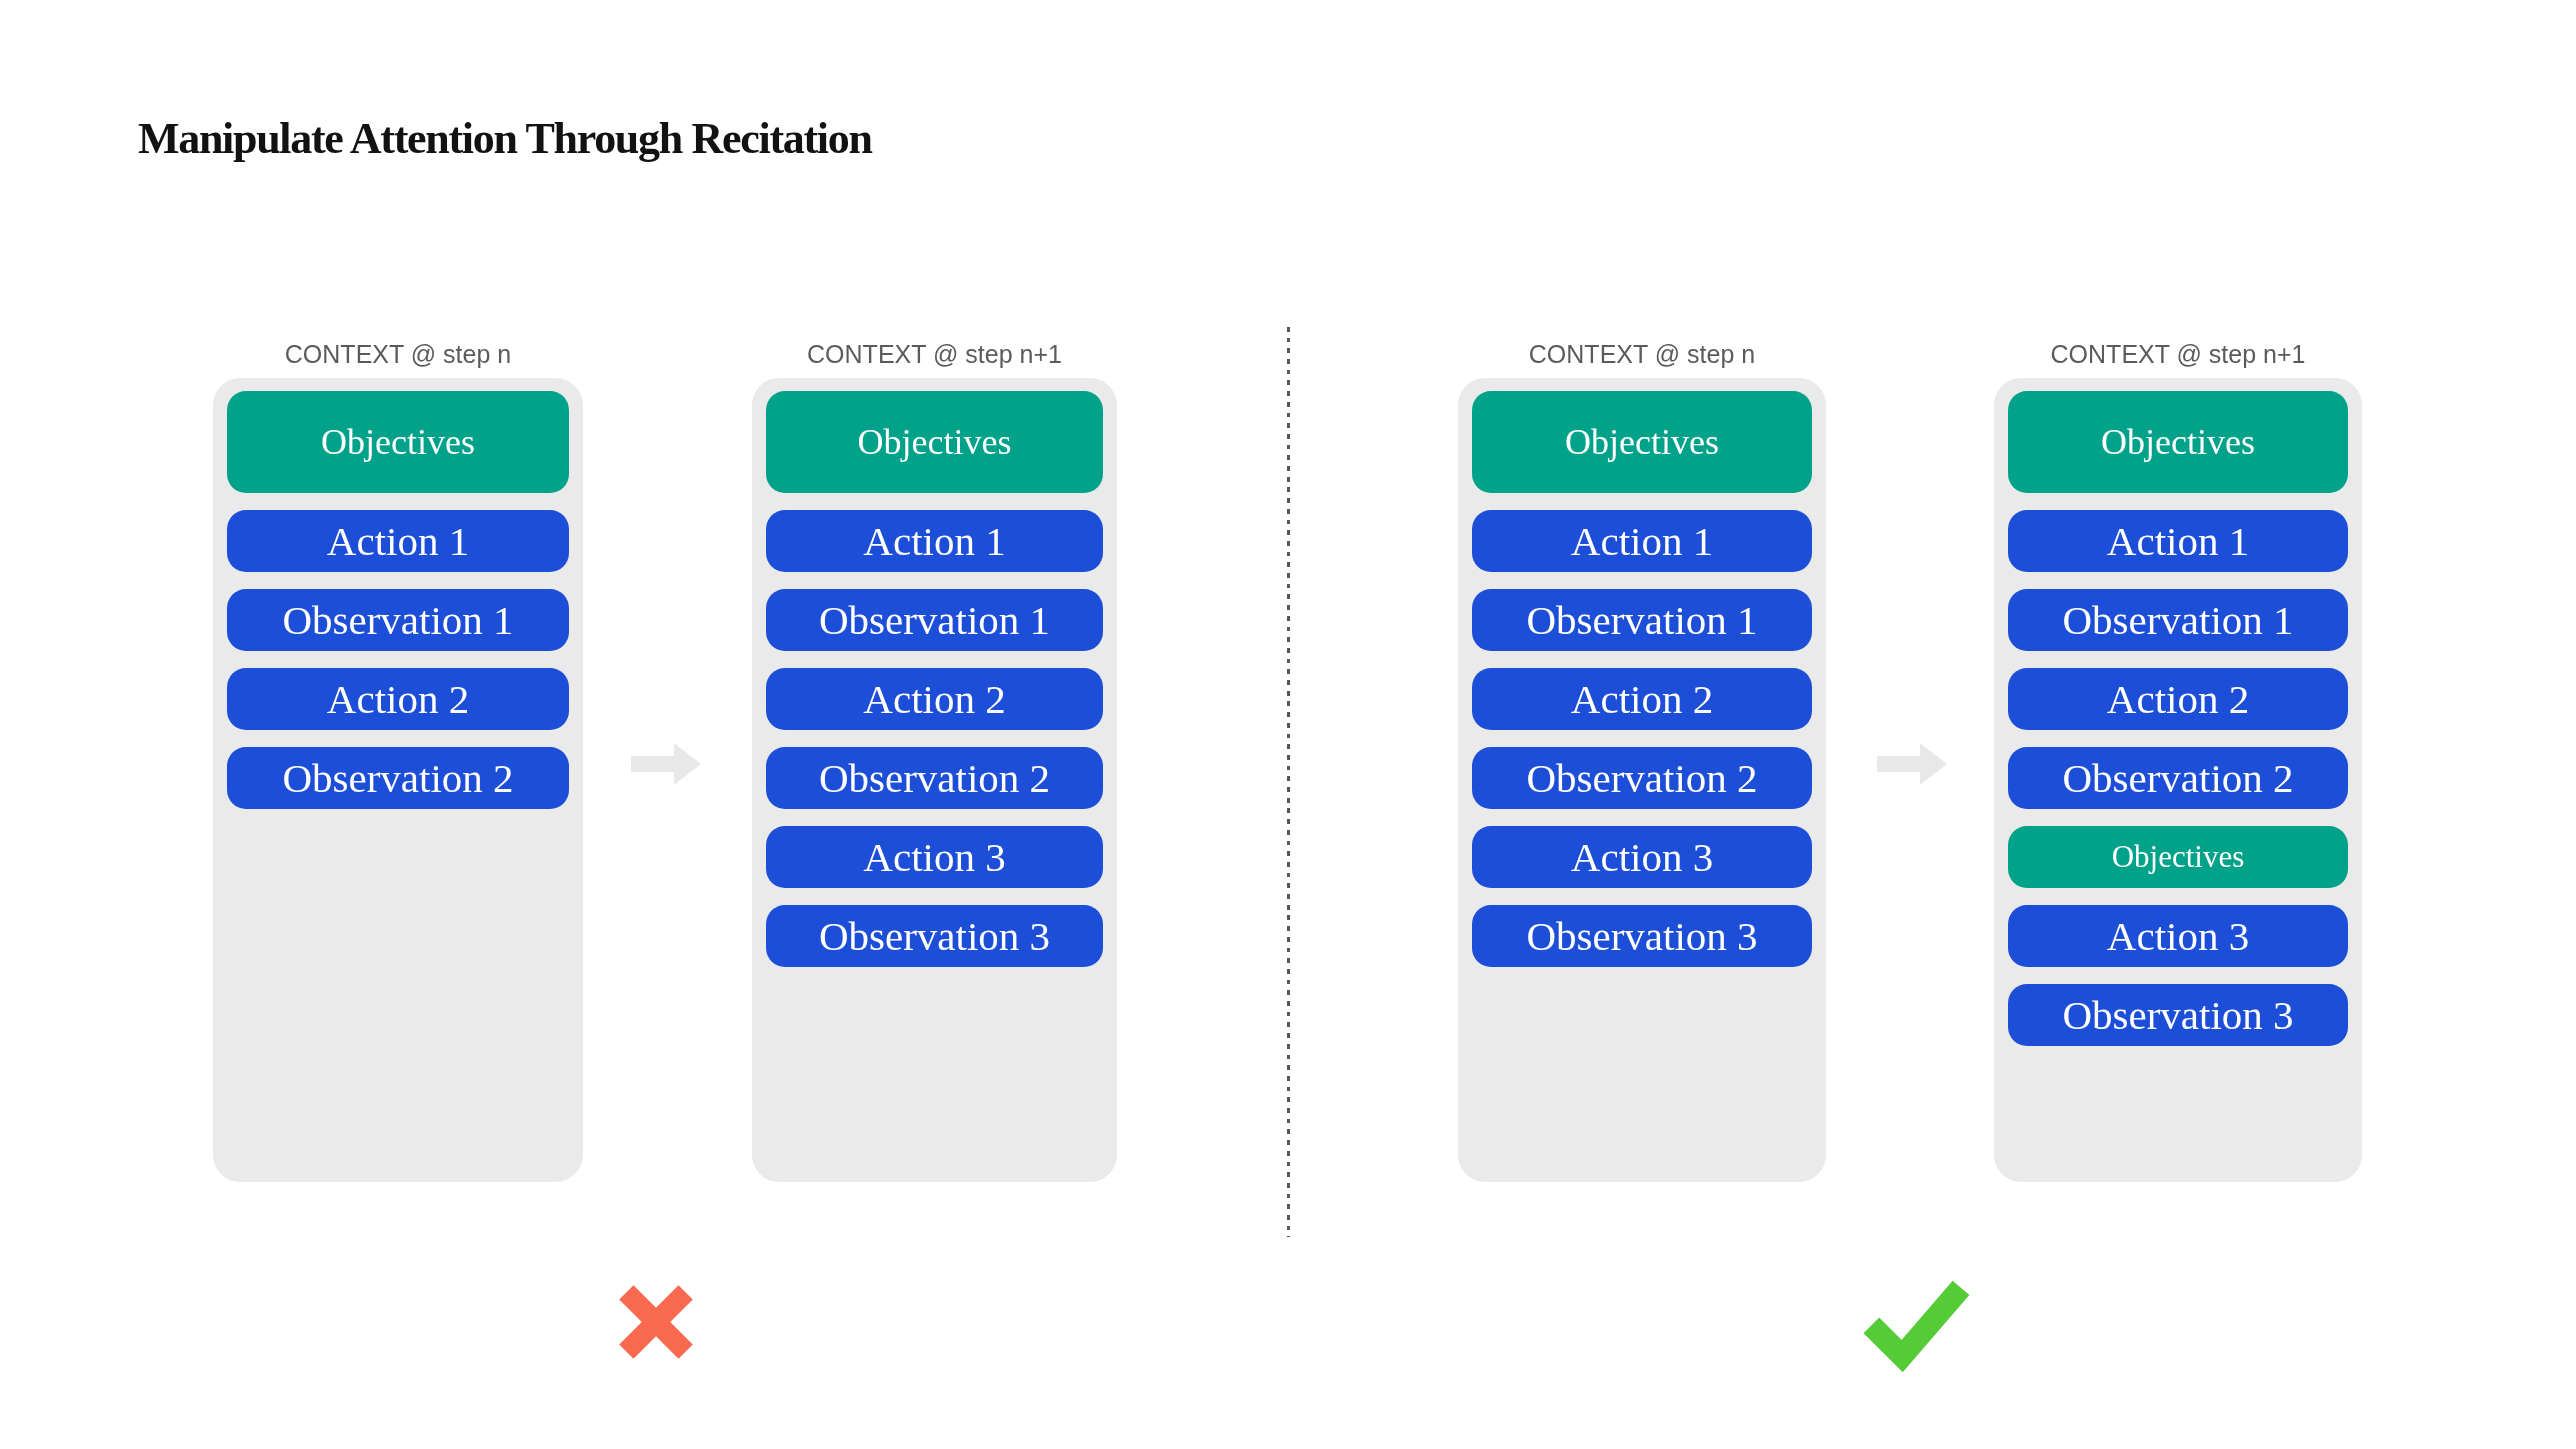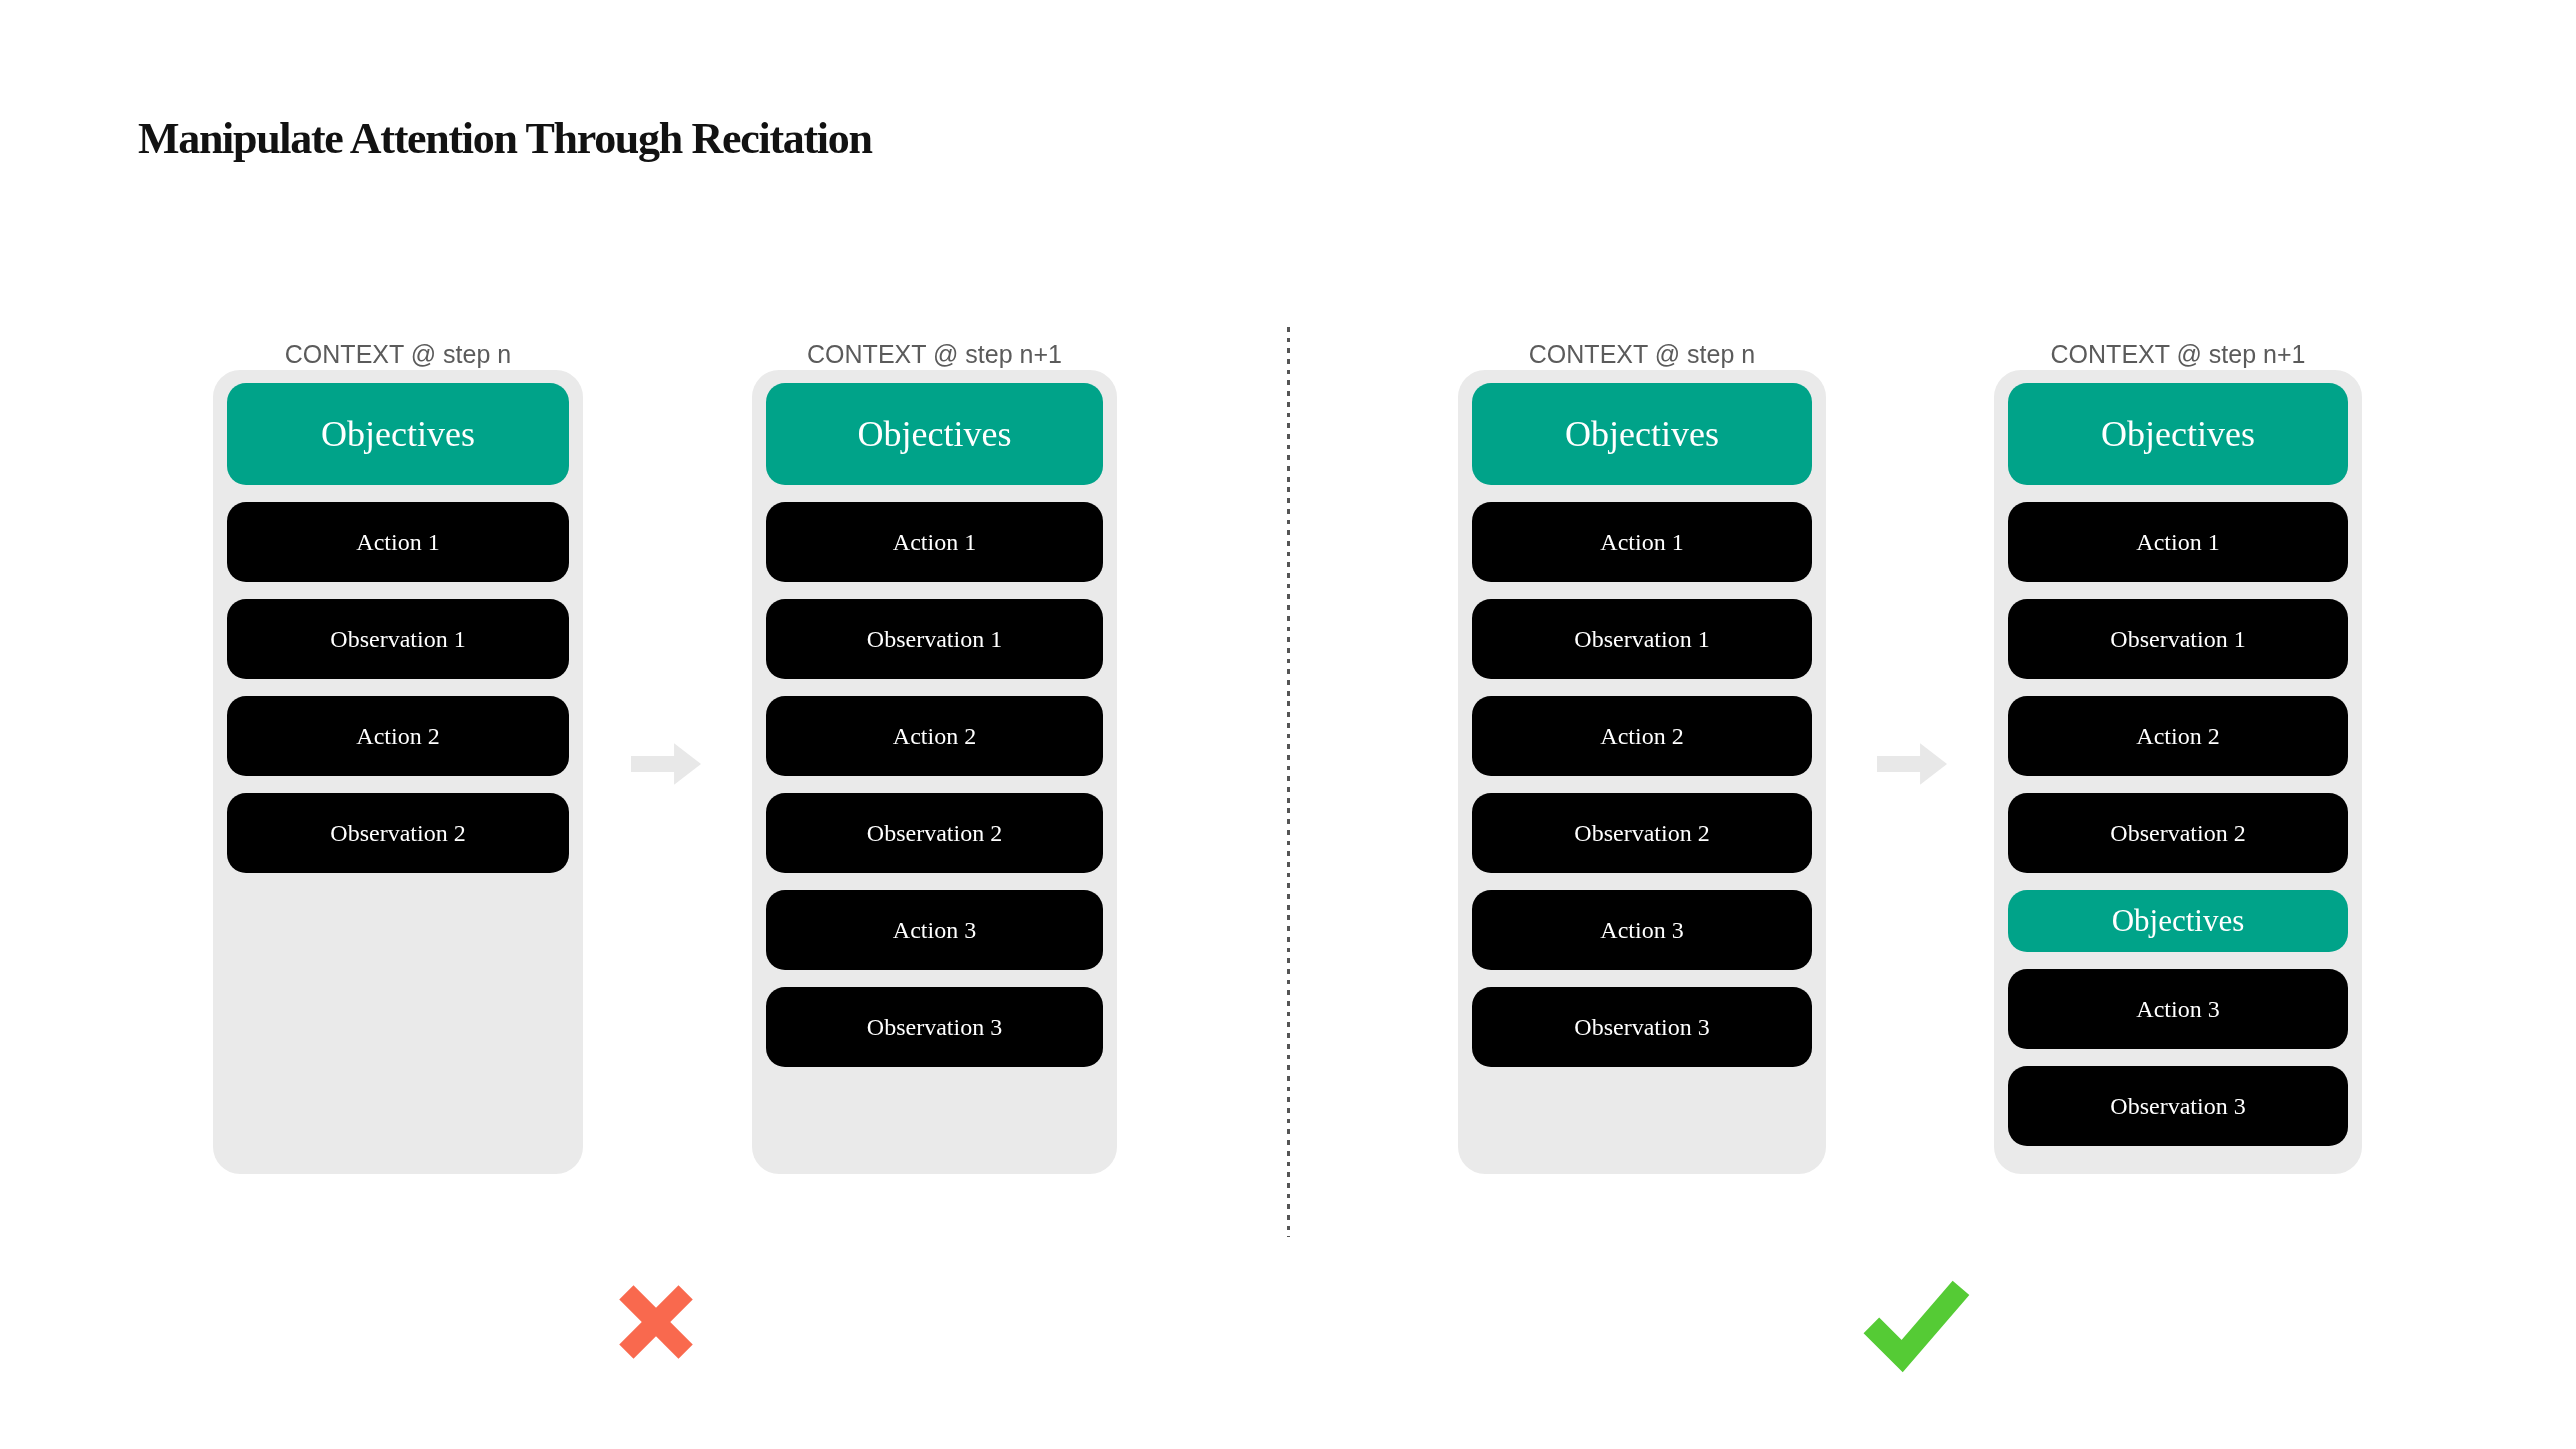--- a/index.html
+++ b/index.html
@@ -25,21 +25,21 @@
 
   .context-col { position: absolute; top: 339px; }
   .col-a { left: 213px;  width: 370px; }
   .col-b { left: 752px; width: 365px; }
   .col-c { left: 1458px; width: 368px; }
   .col-d { left: 1994px; width: 368px; }
 
   .ctx-header {
     height: 31px;
     line-height: 31px;
-    margin-bottom: 0;
+    margin-bottom: 8px;
     text-align: center;
     font-size: 25px;
     color: #5B5B5B;
     white-space: nowrap;
   }
 
   .panel {
     box-sizing: border-box;
     height: 804px;
     background: #EAEAEA;
@@ -55,21 +55,21 @@
     flex: 0 0 auto;
     border-radius: 19px;
     color: #ffffff;
     font-family: "Liberation Serif", serif;
     display: flex;
     align-items: center;
     justify-content: center;
     white-space: nowrap;
   }
   .block--hero   { height: 102px; background: #00A389; font-size: 36px; }
-  .block--muted  { height: 80px;  background: #000000; font-size: 24px; }
+  .block--muted  { height: 62px;  background: #1d4ed8; font-size: 41px; }
   .block--accent { height: 62px;  background: #00A389; font-size: 31px; }
 
   .step-arrow { position: absolute; top: 743px; overflow: visible; }
   .arrow-a { left: 631px; }
   .arrow-b { left: 1877px; }
 
   .divider {
     position: absolute;
     left: 1287px; top: 327px;
     width: 3.4px; height: 910px;

